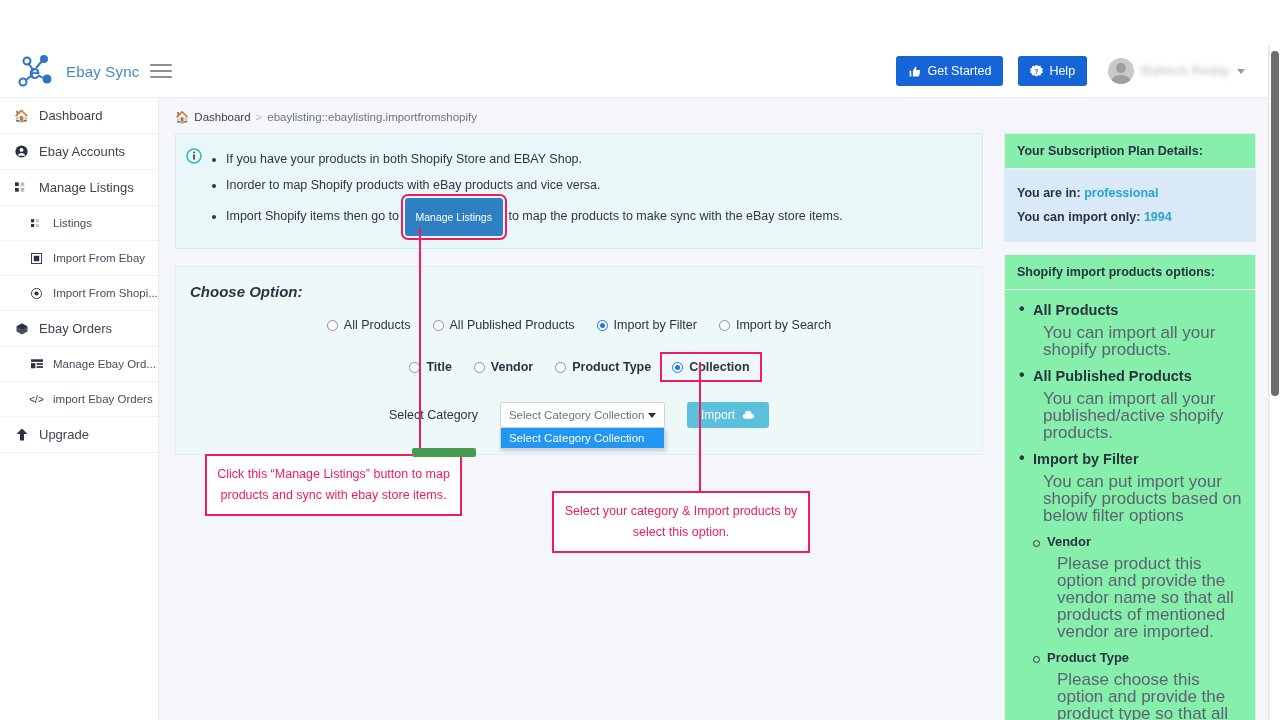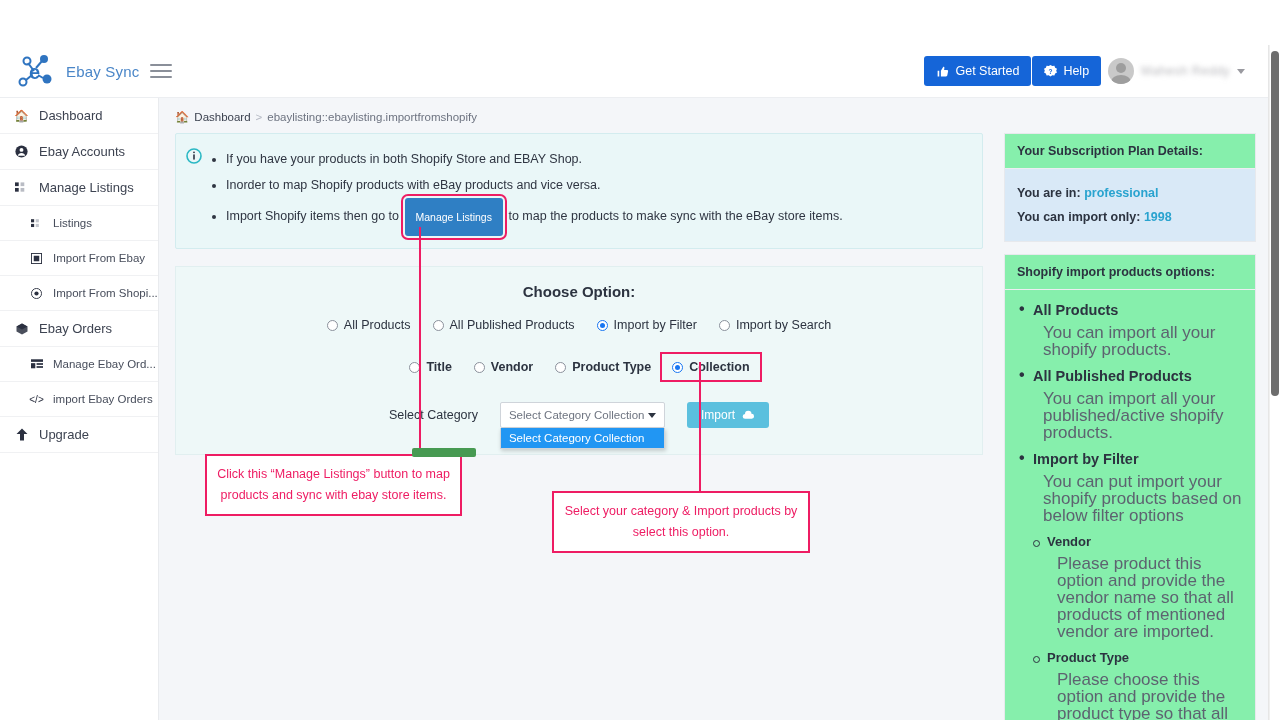--- a/index.html
+++ b/index.html
@@ -19,21 +19,21 @@
     position: absolute; top: 45px; left: 0; width: 1269px; height: 53px;
     background: #fff; border-bottom: 1px solid #eceef1;
     display: flex; align-items: center;
   }
   .brand { display:flex; align-items:center; width:142px; padding-left:14px; gap:8px; }
   .brand-logo { width:44px; height:40px; flex:0 0 44px; }
   .brand-name { color:#4a86c8; font-size:15px; letter-spacing:.2px; }
   .hamburger { margin-left:8px; width:22px; cursor:pointer; }
   .hamburger span { display:block; height:2px; background:#8a8f99; margin:4px 0; border-radius:1px; }
   .header-spacer { flex:1; }
-  .header-right { display:flex; align-items:center; gap:1px; padding-right:24px; }
+  .header-right { display:flex; align-items:center; gap:15px; padding-right:24px; }
   .btn-blue {
     background:#1565d8; color:#fff; border:none; border-radius:3px;
     font-size:12.5px; padding:8px 12px; display:flex; align-items:center; gap:6px;
     cursor:pointer; font-family:inherit;
   }
   .btn-blue svg { width:13px; height:13px; fill:#fff; }
   .user-wrap { display:flex; align-items:center; gap:7px; padding-left:6px; cursor:pointer; }
   .avatar {
     width:26px; height:26px; border-radius:50%; background:#c9c9c9; position:relative; overflow:hidden;
   }
@@ -80,21 +80,21 @@
     padding:6px 11px; border-radius:3px; margin:0 2px; vertical-align:middle;
     outline:2.5px solid #ec1croy;
   }
   .hl-box { outline:2px solid #ee1c63; outline-offset:2px; }
 
   
   .panel {
     margin-top:17px; background:#eef8f8; border:1px solid #e1eff0;
     padding:16px 14px 26px; position:relative;
   }
-  .panel-title { text-align:center; font-size:15px; font-weight:bold; color:#2c3340; margin-bottom:18px; }
+  .panel-title { text-align:left; font-size:15px; font-weight:bold; color:#2c3340; margin-bottom:18px;font-style:italic; }
   .radio-row { display:flex; justify-content:center; align-items:center; gap:0; }
   .radio-row.second { margin-top:22px; }
   .r-opt { display:flex; align-items:center; gap:6px; padding:0 11px; font-size:12.5px; color:#2c3340; cursor:pointer; }
   .r-opt.bold { font-weight:bold; }
   .radio {
     width:11px; height:11px; border-radius:50%; border:1px solid #8b919c; background:#fff;
     flex:0 0 11px; position:relative;
   }
   .radio.on { border-color:#1876f2; }
   .radio.on::after {
@@ -399,21 +399,21 @@
     <div class="right-col">
       <div class="card">
         <div class="card-head">Your Subscription Plan Details:</div>
         <div class="card-body plan">
           <div class="plan-line">
             <span>You are in:</span>
             <span class="plan-val">professional</span>
           </div>
           <div class="plan-line">
             <span>You can import only:</span>
-            <span class="plan-val">1998</span>
+            <span class="plan-val">1994</span>
           </div>
         </div>
       </div>
 
       <div class="card">
         <div class="card-head">Shopify import products options:</div>
         <div class="card-body">
           <ul class="opt-list">
             <li class="h1">All Products</li>
             <li class="p">You can import all your shopify products.</li>

